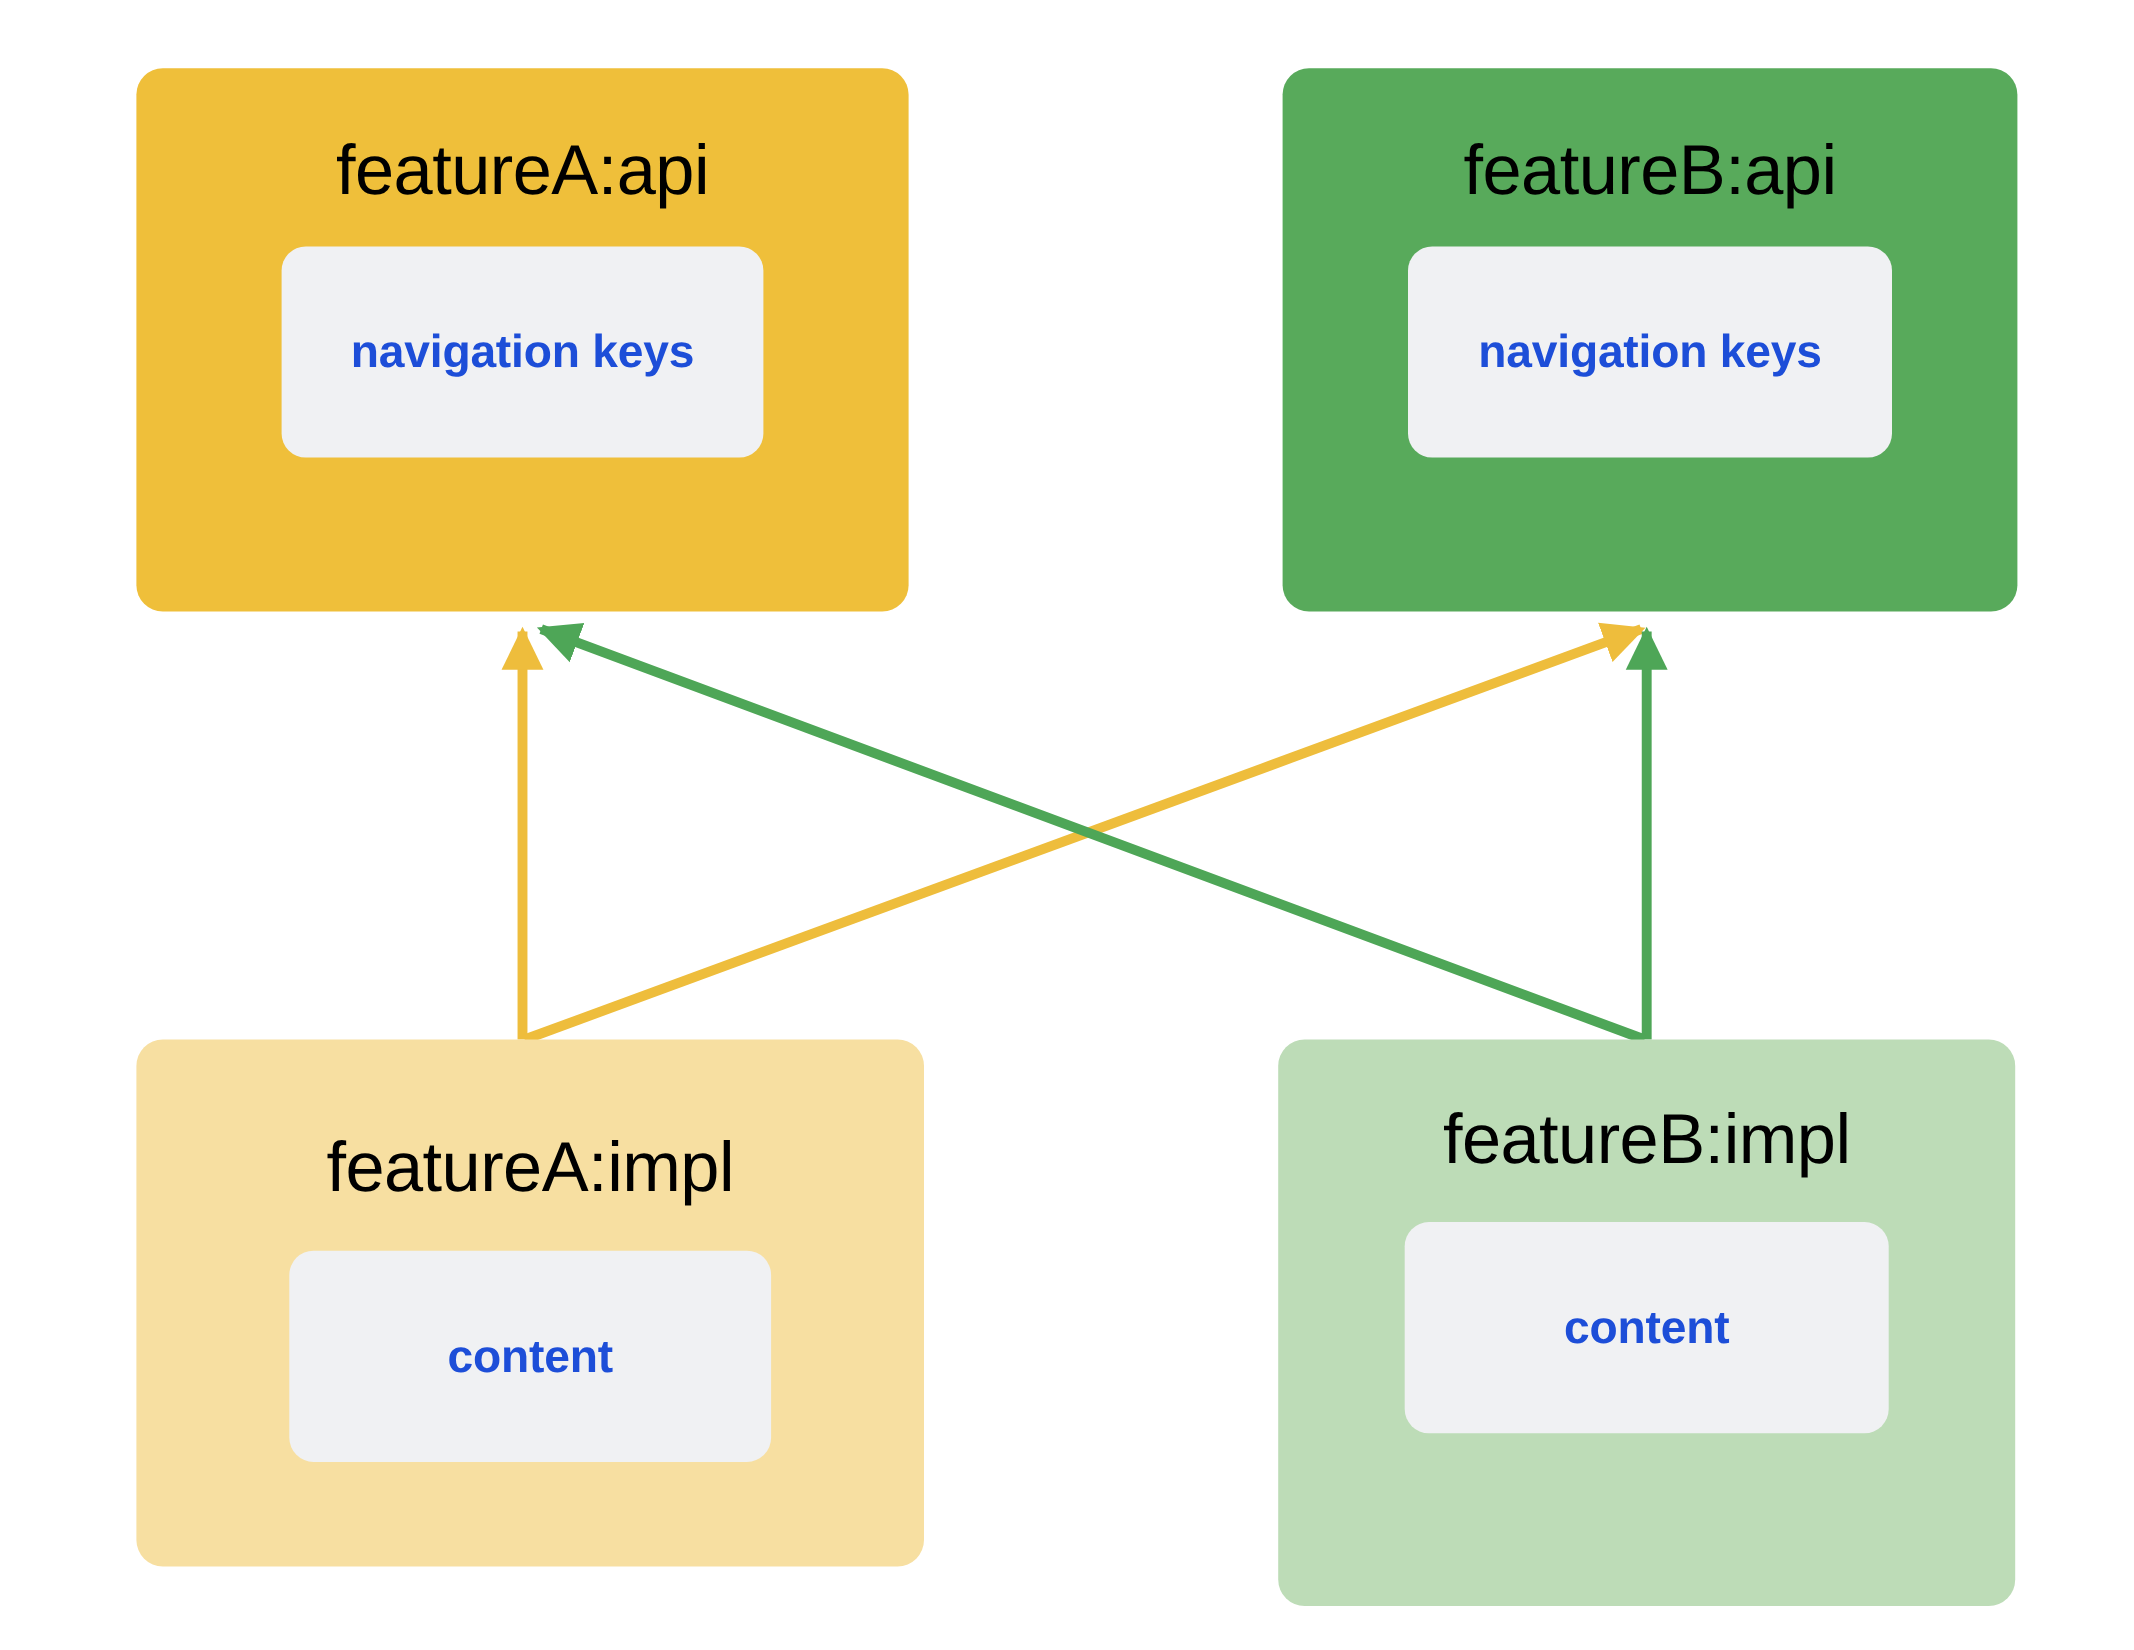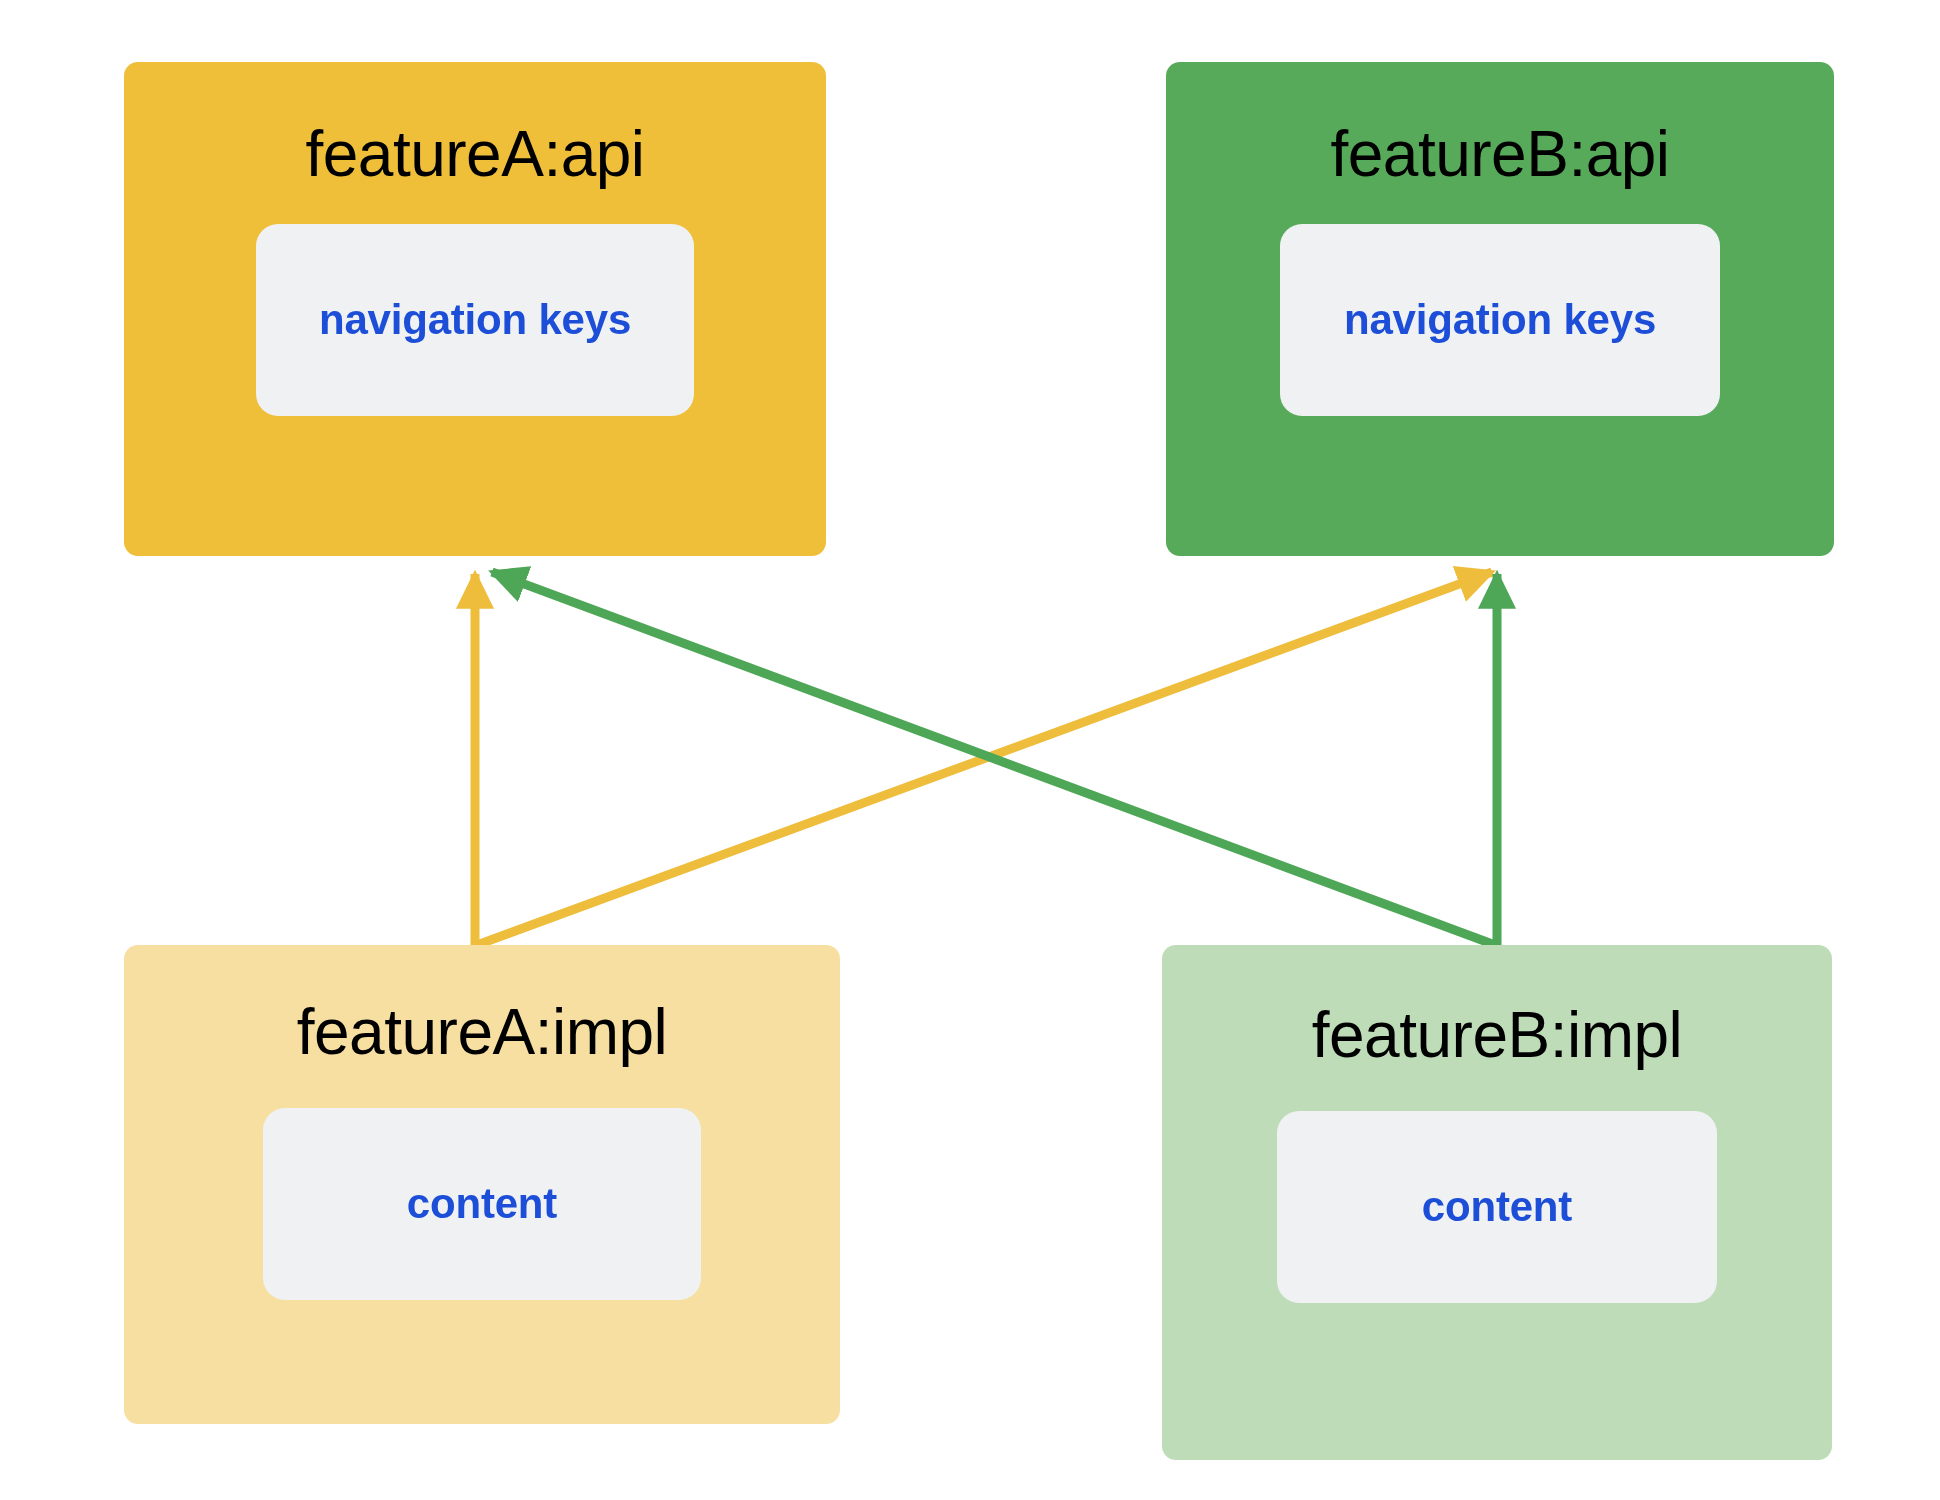--- a/index.html
+++ b/index.html
@@ -13,21 +13,21 @@
   #canvas {
     position: relative;
     width: 1940px;
     height: 1500px;
     background: #ffffff;
     overflow: hidden;
   }
   .module-box {
     position: absolute;
     box-sizing: border-box;
-    border-radius: 14px;
+    border-radius: 24px;
     display: flex;
     flex-direction: column;
     align-items: center;
   }
   .module-title {
     font-size: 64px;
     font-weight: 400;
     color: #000000;
     letter-spacing: -0.5px;
     line-height: 1;
@@ -72,21 +72,21 @@
     margin-top: 38px;
     width: 440px; height: 192px;
   }
 
   
   #box-featurea-impl {
     left: 124px;  top: 945px;
     width: 716px; height: 479px;
     background: #f7dfa1;
   }
-  #box-featurea-impl .module-title { margin-top: 55px; }
+  #box-featurea-impl .module-title { margin-top: 84px; }
   #box-featurea-impl .inner-box {
     margin-top: 44px;
     width: 438px; height: 192px;
   }
 
   
   #box-featureb-impl {
     left: 1162px; top: 945px;
     width: 670px; height: 515px;
     background: #bddcb7;

